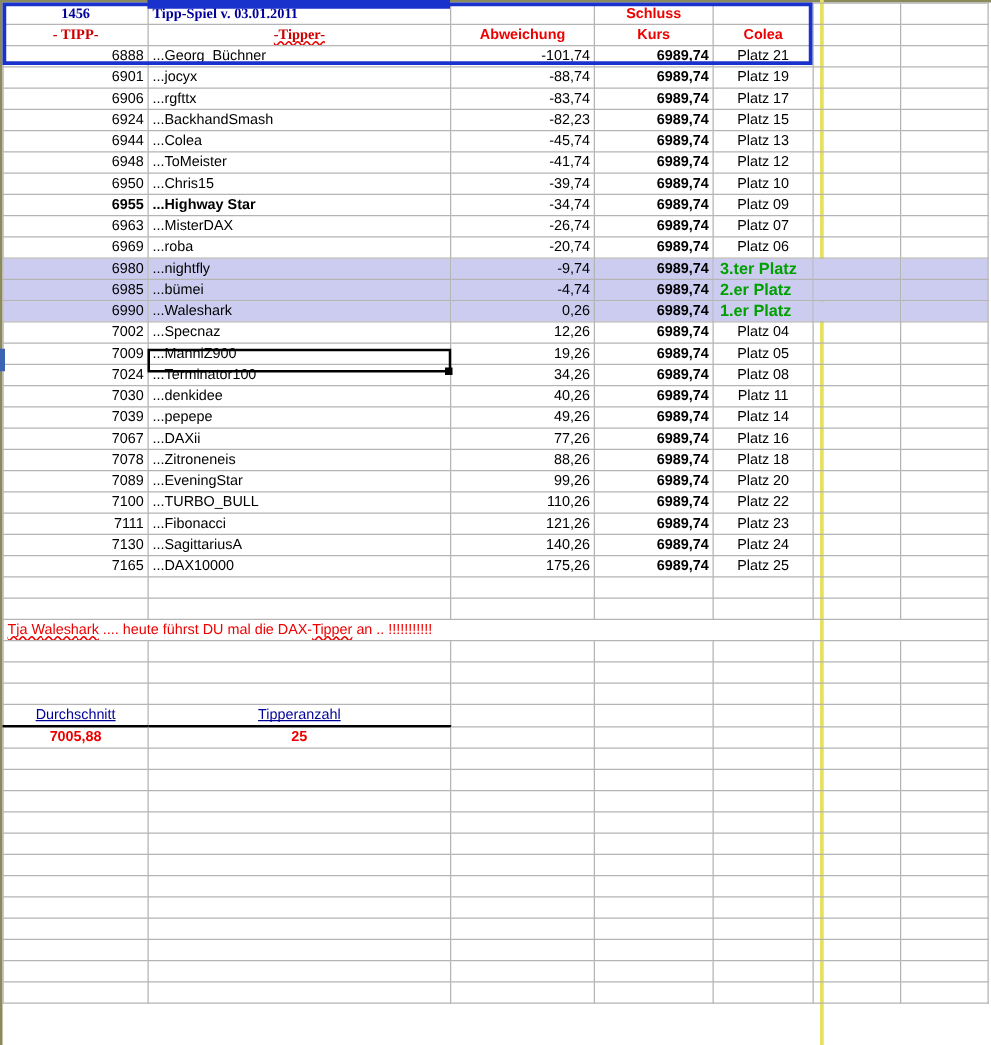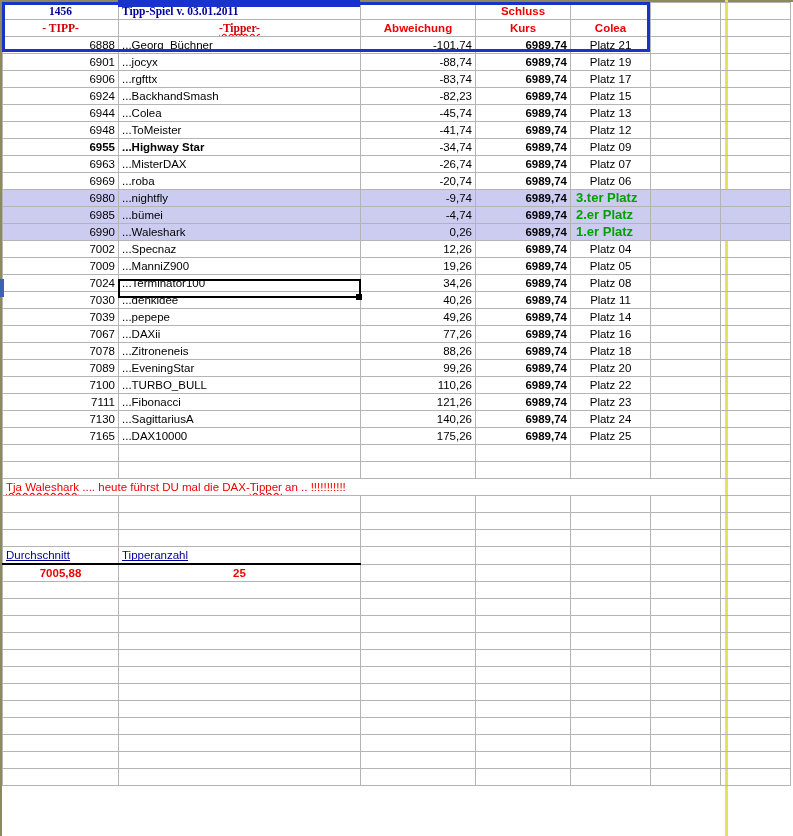--- a/index.html
+++ b/index.html
@@ -6,21 +6,21 @@
   html, body {
     margin: 0; padding: 0;
     width: 793px; height: 836px;
     background: #ffffff;
     font-family: "Liberation Sans", sans-serif;
     overflow: hidden;
   }
 
   #sheet {
     position: relative;
-    width: 728px;
+    width: 659px;
     height: 836px;
     background: #ffffff;
   }
 
   
   .edge-right {
     position: absolute;
     top: 0; right: 0;
     width: 3px; height: 836px;
     background: #e8e060;
@@ -191,20 +191,21 @@
     text-decoration: underline;
     text-decoration-color: #ee0000;
     text-decoration-style: wavy;
     text-decoration-skip-ink: none;
   }
 
   
   .sum-label {
     color: #00009a;
     font-size: 13px;
+    text-align: center;
     border-bottom: 2px solid #000 !important;
   }
   .sum-label span { text-decoration: underline; }
   .sum-label.sq-lbl span {
     text-decoration: underline;
     text-decoration-color: #00009a;
   }
   .sum-val {
     color: #ee0000;
     font-size: 13px;
@@ -300,20 +301,29 @@
         </tr>
         <tr>
           <td class="c-num">6948</td>
           <td class="c-name">...ToMeister</td>
           <td class="c-abwv">-41,74</td>
           <td class="c-kursv">6989,74</td>
           <td class="c-plz">Platz 12</td>
           <td></td>
           <td></td>
         </tr>
+        <tr>
+          <td class="c-num">6950</td>
+          <td class="c-name">...Chris15</td>
+          <td class="c-abwv">-39,74</td>
+          <td class="c-kursv">6989,74</td>
+          <td class="c-plz">Platz 10</td>
+          <td></td>
+          <td></td>
+        </tr>
         <tr class="bold-row">
           <td class="c-num">6955</td>
           <td class="c-name">...Highway Star</td>
           <td class="c-abwv">-34,74</td>
           <td class="c-kursv">6989,74</td>
           <td class="c-plz">Platz 09</td>
           <td></td>
           <td></td>
         </tr>
         <tr>

